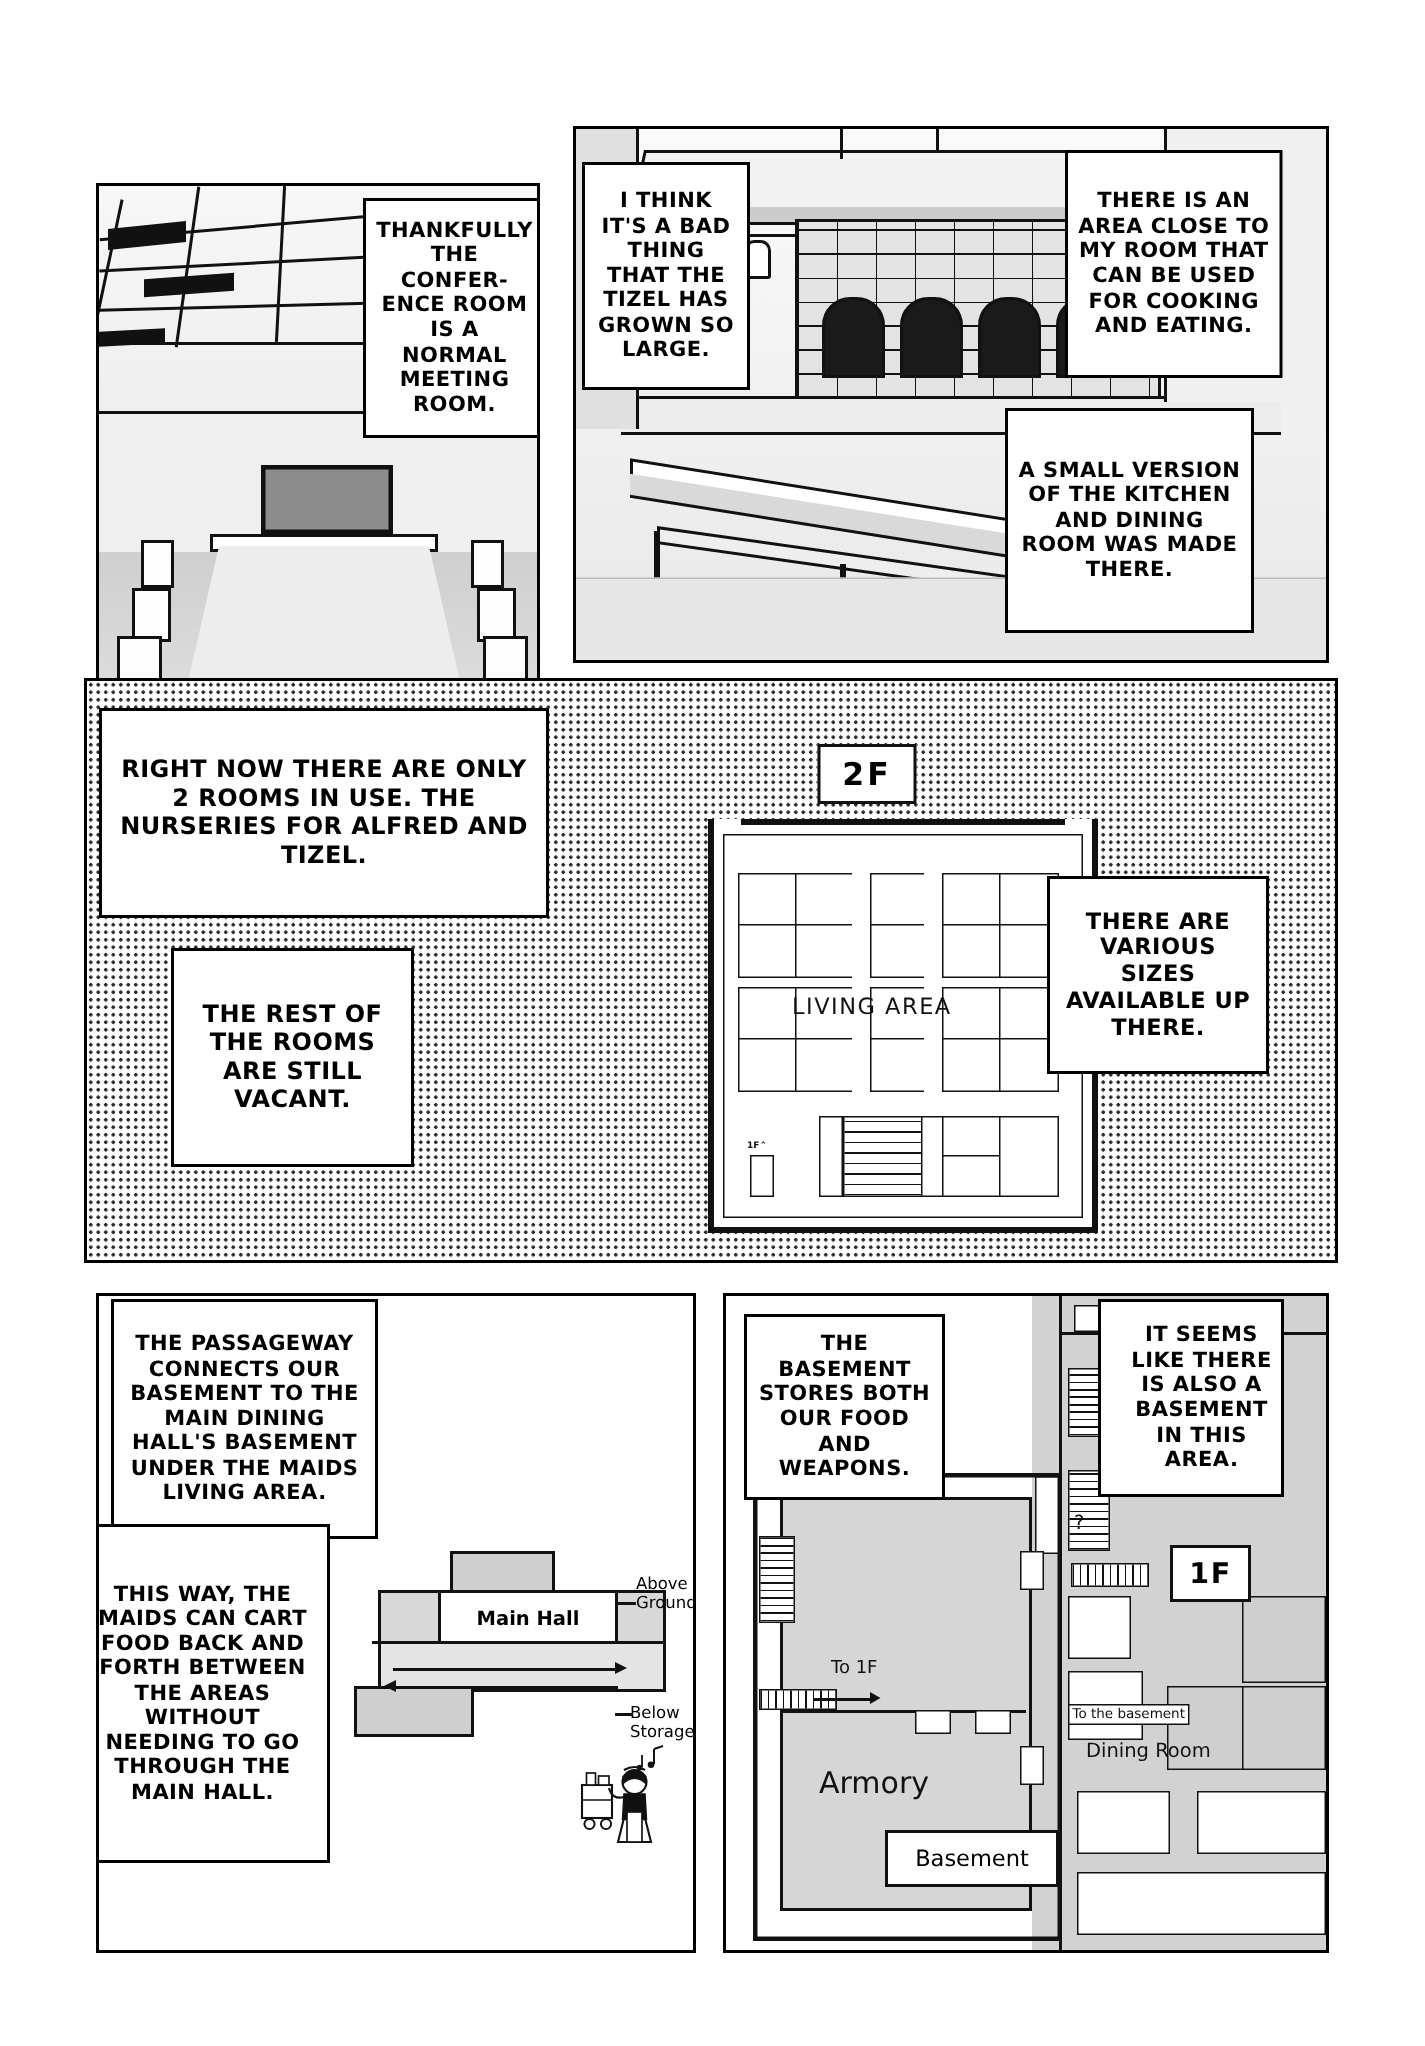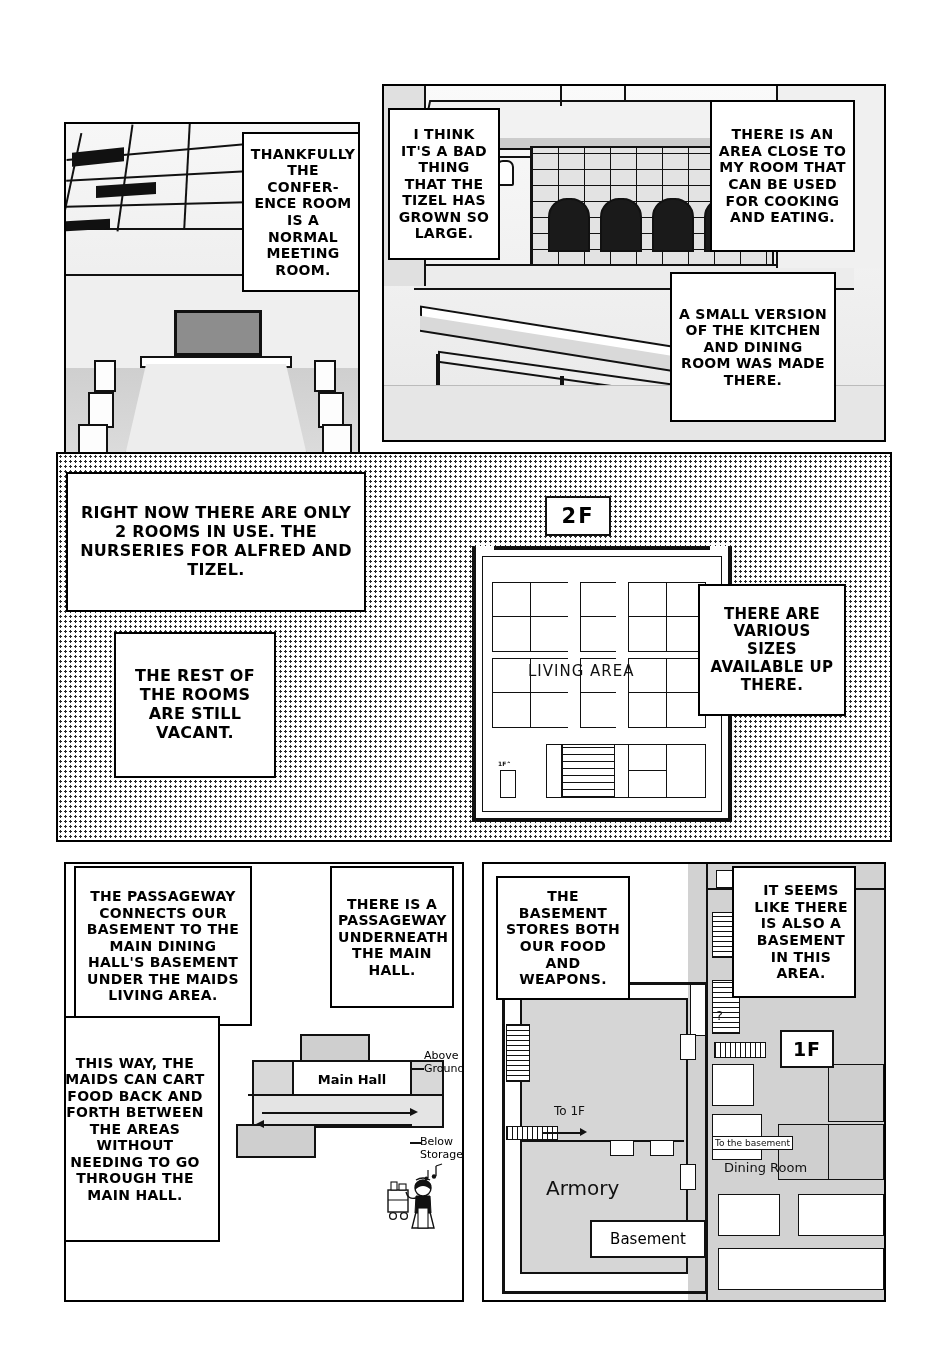--- a/index.html
+++ b/index.html
@@ -430,23 +430,20 @@
         <circle cx="40.4" cy="22.4" r="1.9" fill="#111"></circle>
       </svg>
     </div>
 
     <div class="bubble" style="left:8px;top:2px;width:178px;height:160px;font-size:14px;">
       <span>THE PASSAGEWAY CONNECTS OUR BASEMENT TO THE MAIN DINING HALL'S BASEMENT UNDER THE MAIDS LIVING AREA.</span>
     </div>
     <div class="bubble" style="left:-16px;top:152px;width:170px;height:226px;font-size:14px;">
       <span>THIS WAY, THE MAIDS CAN CART FOOD BACK AND FORTH BETWEEN THE AREAS WITHOUT NEEDING TO GO THROUGH THE MAIN HALL.</span>
     </div>
-    <div class="bubble" style="left:264px;top:2px;width:124px;height:142px;font-size:14px;">
-      <span>THERE IS A PASSAGEWAY UNDERNEATH THE MAIN HALL.</span>
-    </div>
   </div>
 
   <div class="panel" id="panel-basement">
     <div class="bm-bg"></div>
 
     <div class="bm-right">
 
       <div style="position:absolute;left:18px;top:0;width:2px;height:440px;background:#111;"></div>
       <div style="position:absolute;left:18px;top:24px;width:178px;height:2px;background:#111;"></div>
       <div class="white-room" style="left:28px;top:6px;width:22px;height:16px;"></div>

